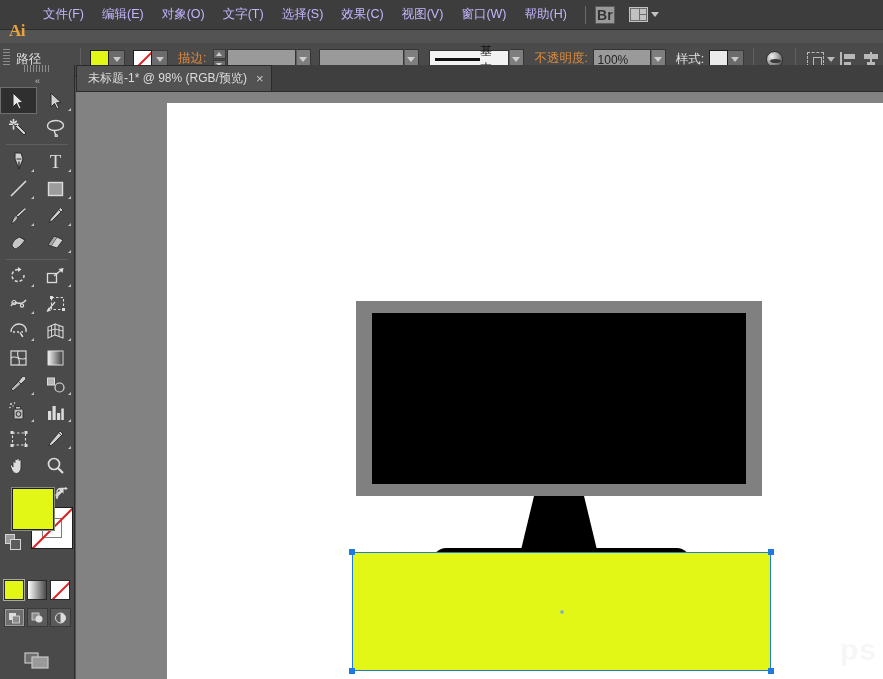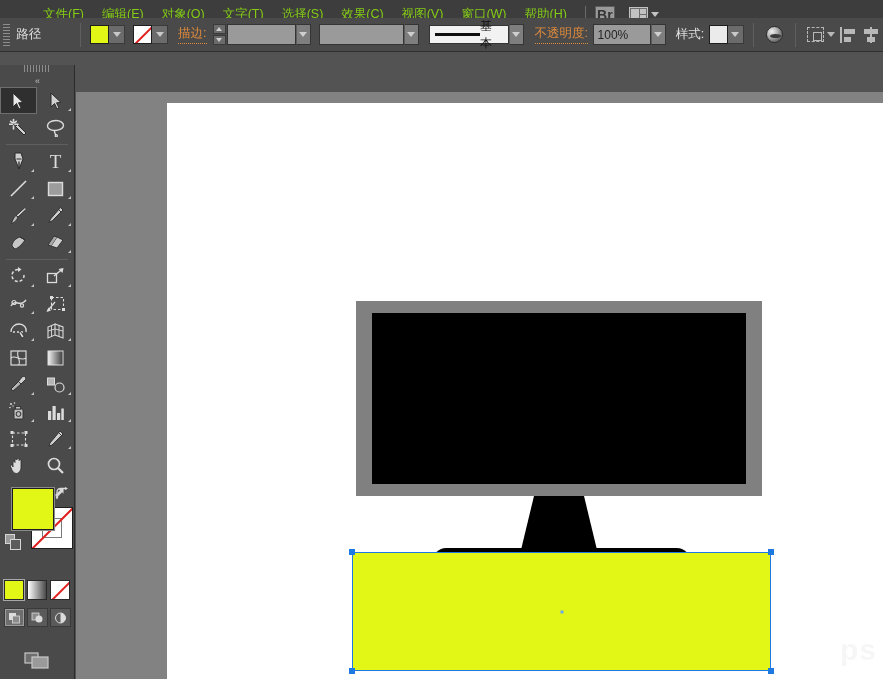--- a/index.html
+++ b/index.html
@@ -22,21 +22,21 @@
   .ai-logo {
     width: 34px; height: 30px;
     display: flex; align-items: center; justify-content: center;
     color: #e8a33d; font-size: 17px; font-weight: bold;
     font-family: "Liberation Serif", serif;
     letter-spacing: -0.5px;
     margin-top: 33px;
   }
   .menu-item {
     padding: 0 9px; height: 32px; line-height: 30px;
-    color: #84cc16; font-size: 12.5px; white-space: nowrap; cursor: default;
+    color: #c4b5fd; font-size: 12.5px; white-space: nowrap; cursor: default;
   }
   .menu-sep-v { width: 1px; height: 18px; background: #6a6a6a; margin: 0 9px; }
   .br-icon {
     width: 20px; height: 18px; background: #9a9a9a;
     border: 1px solid #5c5c5c;
     color: #333; font-size: 14px; font-weight: bold;
     display: flex; align-items: center; justify-content: center;
     border-radius: 1px; margin-right: 14px;
   }
   .ws-icon { display: flex; align-items: center; gap: 3px; }
@@ -47,21 +47,21 @@
   }
   .ws-glyph i { background: #c2c2c2; display: block; }
   .ws-glyph i:nth-child(1) { grid-row: 1 / 3; }
   .caret-d {
     width: 0; height: 0; border-left: 4px solid transparent;
     border-right: 4px solid transparent; border-top: 5px solid #c2c2c2;
   }
 
   
   .controlbar {
-    position: absolute; left: 0; top: 18px; width: 883px; height: 34px;
+    position: absolute; left: 0; top: 43px; width: 883px; height: 34px;
     background: #4a4a4a;
     border-bottom: 1px solid #2f2f2f;
     display: flex; align-items: center; padding-left: 3px;
   }
   .grip {
     width: 8px; height: 22px; margin-right: 6px;
     background-image: repeating-linear-gradient(to bottom, #8d8d8d 0 1px, transparent 1px 3px);
   }
   .cb-label { color: #e0e0e0; font-size: 12.5px; white-space: nowrap; }
   .cb-label-orange {
@@ -407,20 +407,26 @@
     </div>
     <div class="icon-btn">
       <span class="align-ico">
         <i style="left:7px;top:0;width:2px;height:16px;"></i>
         <i style="left:1px;top:2px;width:14px;height:5px;"></i>
         <i style="left:4px;top:10px;width:8px;height:5px;"></i>
       </span>
     </div>
   </div>
 
+  <div class="tabbar">
+    <div class="doc-tab">
+      <span>未标题-1* @ 98% (RGB/预览)</span>
+      <span class="tab-close">×</span>
+    </div>
+  </div>
 
   <div class="toolbar">
     <div class="tb-grip"></div>
     <div class="tb-handle">«</div>
 
     <div class="tb-grid">
 
       <div class="tool active">
         <svg width="15" height="18" viewBox="0 0 15 18">
             <path d="M2 1 L2 15 L5.5 11.5 L8 17 L10 16 L7.5 10.8 L12 10.5 Z" fill="#e8e8e8" stroke="#2b2b2b" stroke-width="1"></path>

